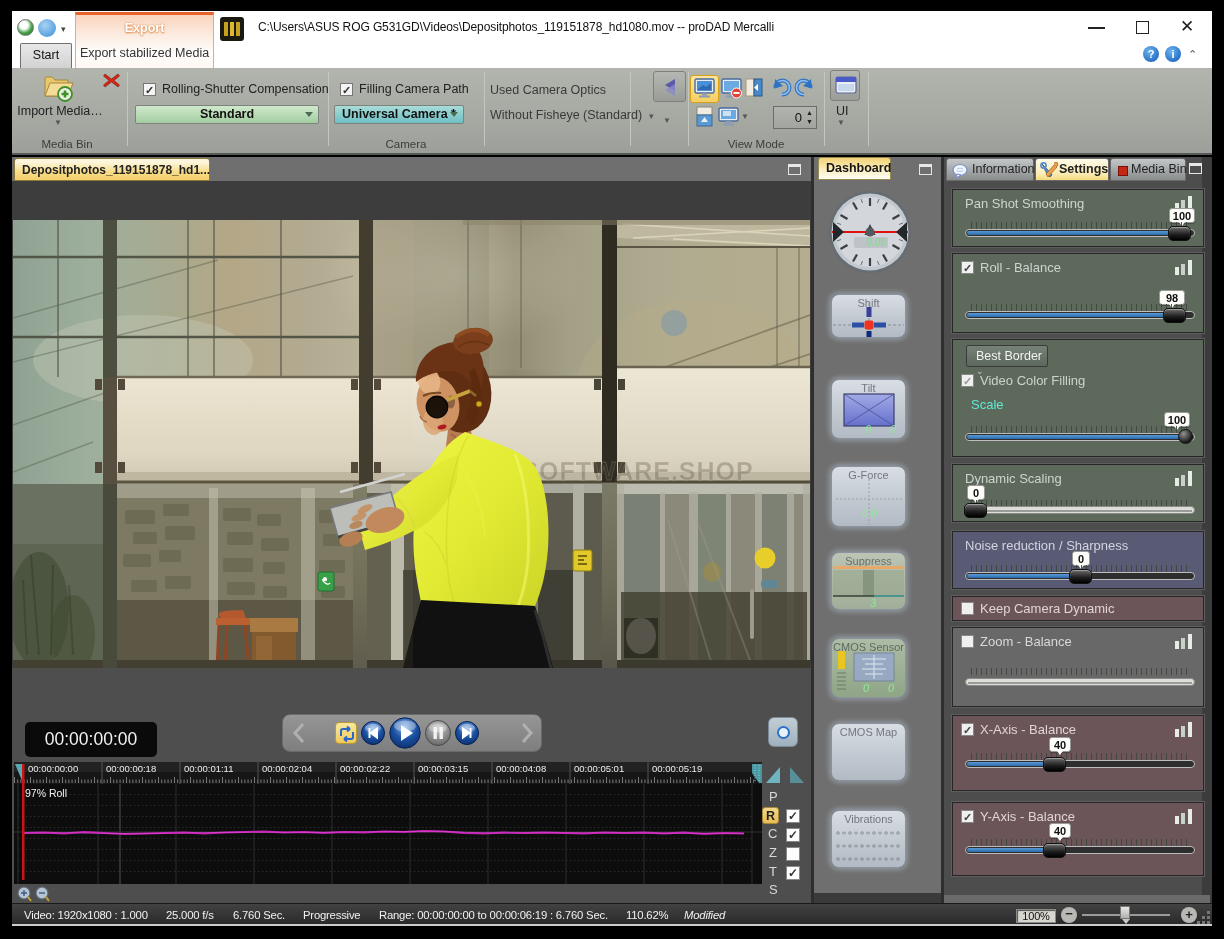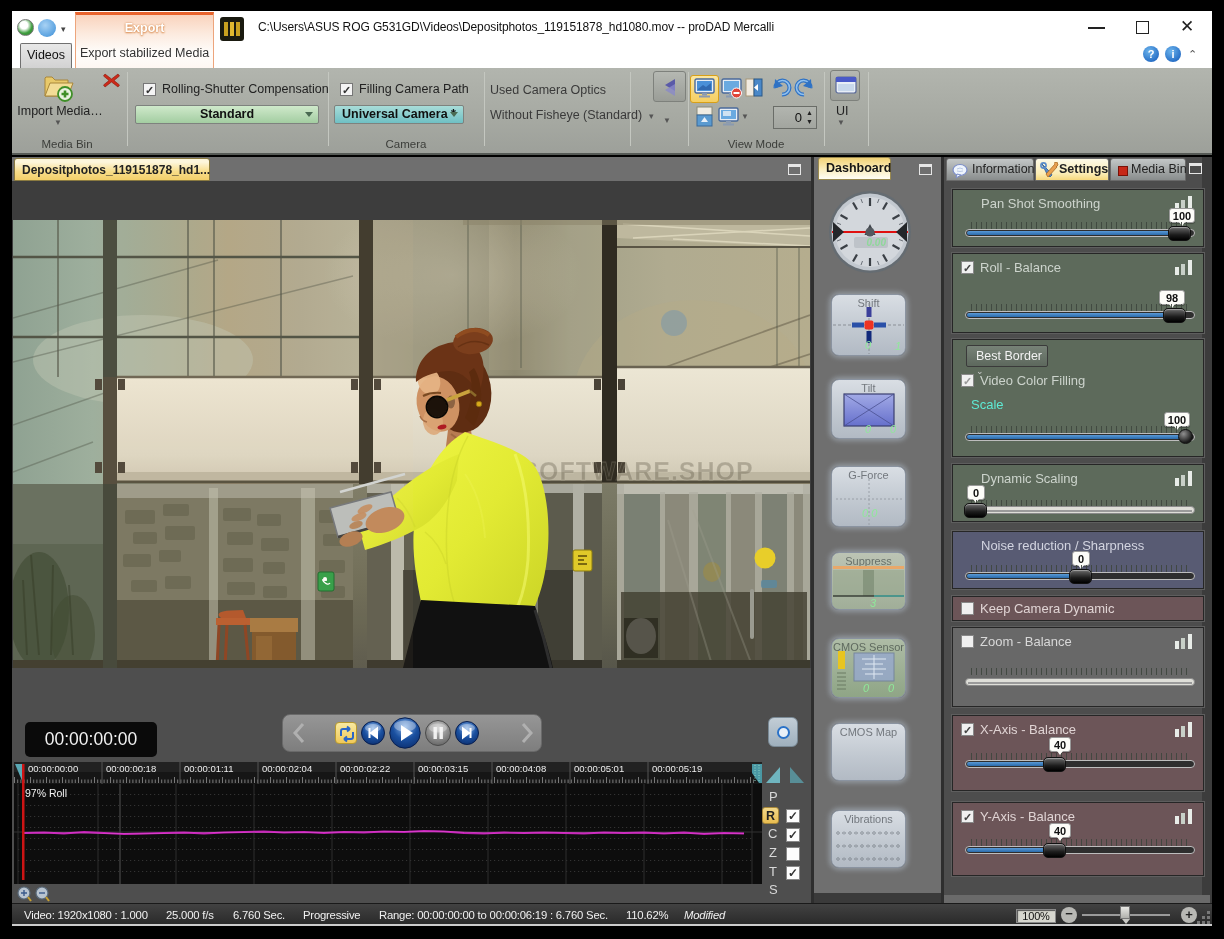--- a/index.html
+++ b/index.html
@@ -84,21 +84,21 @@
 #rightpanel { left:944px; top:157px; width:258px; height:746px; background:#4d4d4d; }
 .rtab { top:1px; height:23px; background:linear-gradient(#c3c7c7,#9a9e9e 70%,#898d8d);
   border:1px solid #6a6a6a; border-radius:3px 3px 0 0; font-size:13px; color:#222;
   padding-top:3px; }
 #rtab2 { background:linear-gradient(#fdfae8, #fbecb4 70%, #f6d87c); font-weight:bold; }
 .scard { left:8px; width:252px; border:1px solid #262626; box-shadow:0 0 0 1px #5e5e5e; }
 .scard.green { background:#5d6a5b; }
 .scard.slate { background:#585b73; }
 .scard.mauve { background:#6c5558; }
 .scard.gray  { background:#686868; }
-.stitle { position:absolute; left:28px; top:6px; font-size:13px; color:#cdd4cd; }
+.stitle { position:absolute; left:12px; top:6px; font-size:13px; color:#cdd4cd; }
 .charticon { position:absolute; right:8px; top:5px; width:22px; height:16px; }
 .scheck { position:absolute; left:8px; width:13px; height:13px; background:#f0f0f0;
   border:1px solid #888; font-size:11px; line-height:12px; text-align:center; color:#444; font-weight:bold;}
 .bubble { position:absolute; width:26px; height:15px; background:#fcfcf8; border:1px solid #999;
   border-radius:3px; font-size:11px; font-weight:bold; color:#111; text-align:center; line-height:14px;
   box-shadow:0 1px 1px rgba(0,0,0,0.3); }
 .bubble:after { content:""; position:absolute; left:50%; bottom:-4px; margin-left:-3px;
   border-left:3px solid transparent; border-right:3px solid transparent; border-top:4px solid #fcfcf8; }
 .ticks { position:absolute; left:18px; width:220px; height:7px;
   background:repeating-linear-gradient(90deg, #3e463e 0 1px, transparent 1px 5px); opacity:0.9; }
@@ -126,21 +126,21 @@
 
   <div class="abs" id="titlebar"></div>
   <div class="abs" id="tabstrip"></div>
   <div class="abs" id="circgreen"></div>
   <div class="abs" id="circblue"></div>
   <div class="abs" id="ddarrow">▾</div>
   <div class="abs" id="exporttab">
       <div class="t1">Export</div>
       <div class="t2">Export stabilized Media</div>
     </div>
-  <div class="abs" id="starttab">Videos</div>
+  <div class="abs" id="starttab">Start</div>
   <svg class="abs" id="mercicon" viewBox="0 0 24 24">
       <rect x="0" y="0" width="24" height="24" rx="3" fill="#1a1a10"></rect>
       <rect x="4" y="5" width="4" height="14" fill="#c8a020"></rect>
       <rect x="10" y="5" width="4" height="14" fill="#e0b830"></rect>
       <rect x="16" y="5" width="4" height="14" fill="#c8a020"></rect>
     </svg>
   <div class="abs" id="ttext">C:\Users\ASUS ROG G531GD\Videos\Depositphotos_119151878_hd1080.mov -- proDAD Mercalli</div>
   <div class="abs" id="btnmin"></div>
   <div class="abs" id="btnmax"></div>
   <div class="abs" id="btnclose">✕</div>
@@ -682,21 +682,21 @@
       </g>
       <rect x="26" y="47" width="34" height="11" rx="2" fill="#b0b6bc" opacity="0.6"></rect>
       <text x="58" y="56" font-size="10" font-style="italic" font-weight="bold" fill="#8fd89a" text-anchor="end" font-family="Liberation Sans">0.00</text>
       <line x1="4" y1="42" x2="80" y2="42" stroke="#e01010" stroke-width="2.2"></line>
       <path d="M5 32 L16 42 L5 52 Z" fill="#23262a"></path>
       <path d="M79 32 L68 42 L79 52 Z" fill="#23262a"></path>
       <path d="M42 34 L47.5 45 L36.5 45 Z" fill="#3c4248"></path>
       <circle cx="42" cy="42" r="4.5" fill="#53595f"></circle>
     </svg>
 
-    <div class="abs dcard" style="top:137px; height:62px;">
+    <div class="abs dcard" style="top:137px; height:44px;">
       <div class="dtitle">Shift</div>
       <svg class="abs" style="left:0;top:0;" width="73" height="60" viewBox="0 0 73 60">
         <line x1="1" y1="30" x2="72" y2="30" stroke="#8a8f96" stroke-width="1" stroke-dasharray="3 2"></line>
         <line x1="37" y1="8" x2="37" y2="59" stroke="#8a8f96" stroke-width="1" stroke-dasharray="3 2"></line>
         <rect x="20" y="27.5" width="12" height="5" fill="#2a50a8"></rect>
         <rect x="42" y="27.5" width="12" height="5" fill="#2a50a8"></rect>
         <rect x="34.5" y="12" width="5" height="10" fill="#3a3f9a"></rect>
         <rect x="34.5" y="36" width="5" height="12" fill="#10287a"></rect>
         <rect x="32.5" y="25.5" width="9" height="9" rx="2" fill="#ee3322"></rect>
         <text x="33" y="54" font-size="11" font-style="italic" fill="#8fe89a" font-family="Liberation Sans">0</text>

